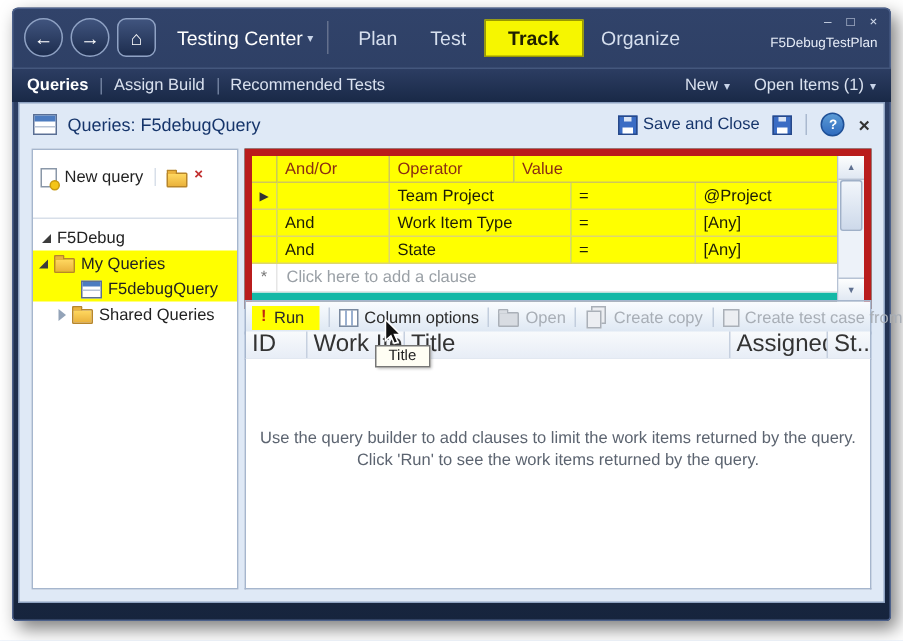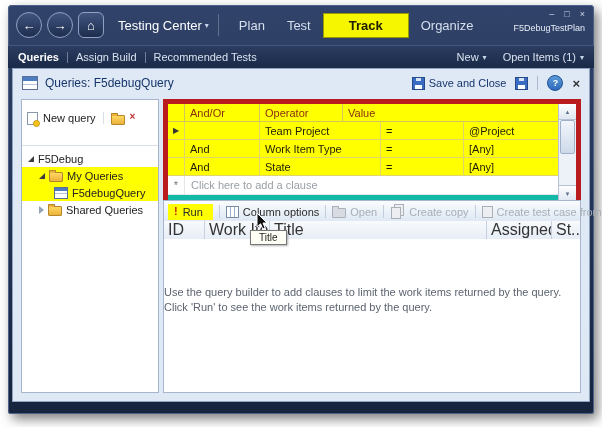--- a/index.html
+++ b/index.html
@@ -13,21 +13,21 @@
 
   .topbar{position:relative;height:40px;display:flex;align-items:center;padding:0 8px;color:#fff}
   .navbtn{width:24px;height:24px;border-radius:50%;border:1px solid #8fa2c4;
     background:linear-gradient(#40547e,#1d2d4e);color:#fff;display:flex;align-items:center;
     justify-content:center;font-size:13px;margin-right:5px;flex:none}
   .homebtn{border-radius:6px}
   .tc-title{font-size:13px;font-weight:normal;margin:0 3px 0 9px;white-space:nowrap}
   .caret{font-size:8px;color:#c8d4e8}
   .vsep{width:1px;height:22px;background:rgba(255,255,255,.25);margin:0 9px;flex:none}
   .tab{font-size:13px;color:#d6dfee;padding:5px 10px;margin:0 1px;white-space:nowrap}
-  .tab.active{background:#f6f600;color:#202000;font-weight:bold;border:1px solid #9a9a00;padding:4px 25px}
+  .tab.active{background:#f6f600;color:#202000;font-weight:bold;border:1px solid #9a9a00;padding:4px 15px}
   .top-right{position:absolute;top:5px;right:9px;display:flex;flex-direction:column;align-items:flex-end}
   .winctrls{display:flex;gap:10px;font-size:9px;color:#cfd9ea;line-height:9px}
   .planname{font-size:9px;color:#e6ecf7;margin-top:4px}
 
   .menubar{height:22px;background:linear-gradient(#2c3d62,#192947);display:flex;align-items:center;
     padding:0 10px;font-size:11px;color:#d9e1ef;border-top:1px solid #44577d}
   .menu-item{white-space:nowrap}
   .menu-item.active{font-weight:bold;color:#fff}
   .msep{width:1px;height:11px;background:#6e7e9c;margin:0 8px}
   .mright{margin-left:auto;display:flex;align-items:center;gap:16px}
@@ -124,21 +124,21 @@
     display:flex;font-size:16px;color:#333}
   .rg-cell{display:flex;align-items:center;padding:0 4px;border-right:1px solid #c6d0df;
     overflow:hidden;white-space:nowrap}
   .rg-id{width:32px;flex:none}
   .rg-wit{width:56px;flex:none}
   .rg-title{flex:1}
   .rg-assigned{width:56px;flex:none}
   .rg-st{width:20px;flex:none;border-right:none}
   .rgrid-body{position:absolute;left:150px;top:170px;right:8px;bottom:8px;background:#fff;
     border:1px solid #a6b6cd;border-top:none}
-  .emptymsg{position:absolute;left:0;right:0;top:46px;font-size:11px;
+  .emptymsg{position:absolute;left:0;right:0;top:46px;text-align:center;font-size:11px;
     color:#5c6470;line-height:15px}
   .cursor-svg{position:absolute;left:92px;top:-27px;z-index:6}
   .tooltip{position:absolute;left:86px;top:-9px;z-index:5;background:#fffef4;border:1px solid #767676;
     padding:1px 8px;font-size:10px;color:#222;box-shadow:1px 1px 2px rgba(0,0,0,.3);white-space:nowrap}
 </style>
 </head>
 <body>
 
 <div class="window">
 
@@ -204,21 +204,21 @@
         <span>New query</span>
         <div class="tb-sep"></div>
         <span class="folder"></span>
         <span class="redx">×</span>
       </div>
       <div style="padding-top:4px">
         <div class="trow" style="padding-left:6px">
           <span class="exp"></span>
           <span>F5Debug</span>
         </div>
-        <div class="trow hl" style="padding-left:17px">
+        <div class="trow hl" style="padding-left:4px">
           <span class="exp"></span>
           <span class="folder"></span>
           <span>My Queries</span>
         </div>
         <div class="trow hl" style="padding-left:32px">
           <span class="tblicon"></span>
           <span>F5debugQuery</span>
         </div>
         <div class="trow" style="padding-left:17px">
           <span class="colps"></span>

